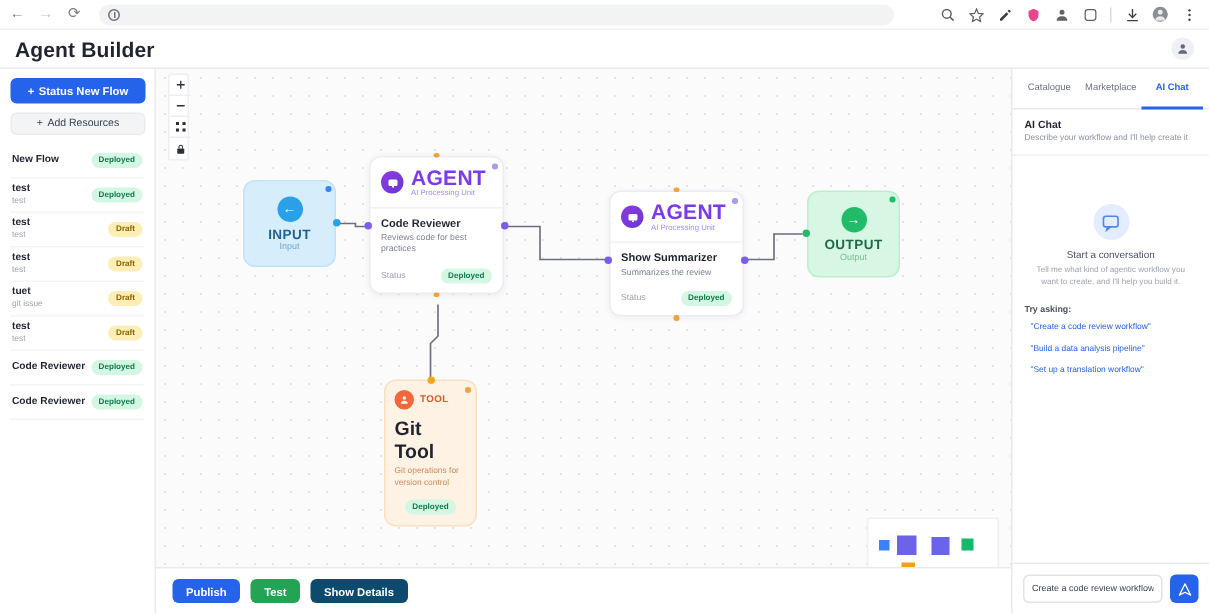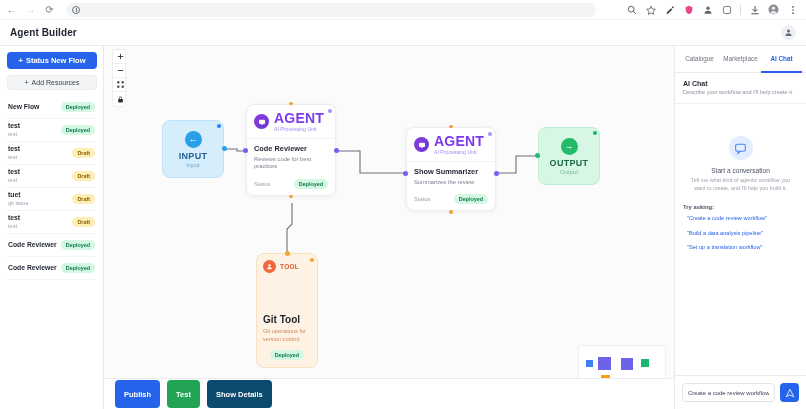--- a/index.html
+++ b/index.html
@@ -55,21 +55,21 @@
   .tb-sep { width: 1px; height: 10px; background: #dadce0; }
 
   
   .app-header {
     height: 26px; width: 806px;
     background: #ffffff;
     border-bottom: 1px solid #e8eaed;
     display: flex; align-items: center;
     padding: 0 10px;
   }
-  .app-title { font-size: 10px; font-weight: bold; color: #1f2430; letter-spacing: .1px; }
+  .app-title { font-size: 14px; font-weight: bold; color: #1f2430; letter-spacing: .1px; }
   .avatar-btn {
     margin-left: auto;
     width: 15px; height: 15px; border-radius: 50%;
     background: #eef0f4;
     display: flex; align-items: center; justify-content: center;
     cursor: pointer;
   }
 
   
   .main { display: flex; width: 806px; height: 363px; }
@@ -201,21 +201,21 @@
     cursor: grab;
   }
   .tool-head { display: flex; align-items: center; gap: 4px; padding: 6px 6px 5px 6px; }
   .tool-ico {
     width: 13px; height: 13px; border-radius: 50%;
     background: #f2683c; flex: none;
     display: flex; align-items: center; justify-content: center;
   }
   .tool-kind { font-size: 6.5px; font-weight: bold; color: #e05a2b; letter-spacing: .3px; }
   .tool-body { padding: 0 6px 7px 6px; }
-  .tool-name { font-size: 10px; font-weight: bold; color: #1f2430; margin-bottom: 3px; margin-top: 36px; }
+  .tool-name { font-size: 13px; font-weight: bold; color: #1f2430; margin-bottom: 3px; }
   .tool-desc { font-size: 5.6px; color: #d08a5c; line-height: 1.35; }
   .tool-badge-row { display: flex; justify-content: center; margin-top: 7px; }
 
   .handle { position: absolute; border-radius: 50%; }
   .h-blue   { width: 5px; height: 5px; background: #2aa0e8; }
   .h-green  { width: 5px; height: 5px; background: #22bb6a; }
   .h-purple { width: 5px; height: 5px; background: #7c5cf0; }
   .h-orange { width: 5px; height: 5px; background: #f5a623; }
   .h-sm-blue   { width: 3.6px; height: 3.6px; background: #3b82f6; }
   .h-sm-green  { width: 3.6px; height: 3.6px; background: #22bb6a; }
@@ -237,21 +237,21 @@
 
   .bottom-bar {
     position: absolute; left: 0; bottom: 0;
     width: 570px; height: 31px;
     background: #ffffff;
     border-top: 1px solid #e8eaed;
     display: flex; align-items: center; gap: 7px;
     padding-left: 11px;
   }
   .bb-btn {
-    height: 28px; border-radius: 4px; color: #fff;
+    height: 16px; border-radius: 4px; color: #fff;
     font-size: 7.5px; font-weight: bold;
     display: flex; align-items: center; justify-content: center;
     padding: 0 9px; cursor: pointer;
   }
   .bb-publish { background: #2563eb; }
   .bb-test    { background: #23a455; }
   .bb-details { background: #0c4a6e; }
 
   
   .right-panel {

